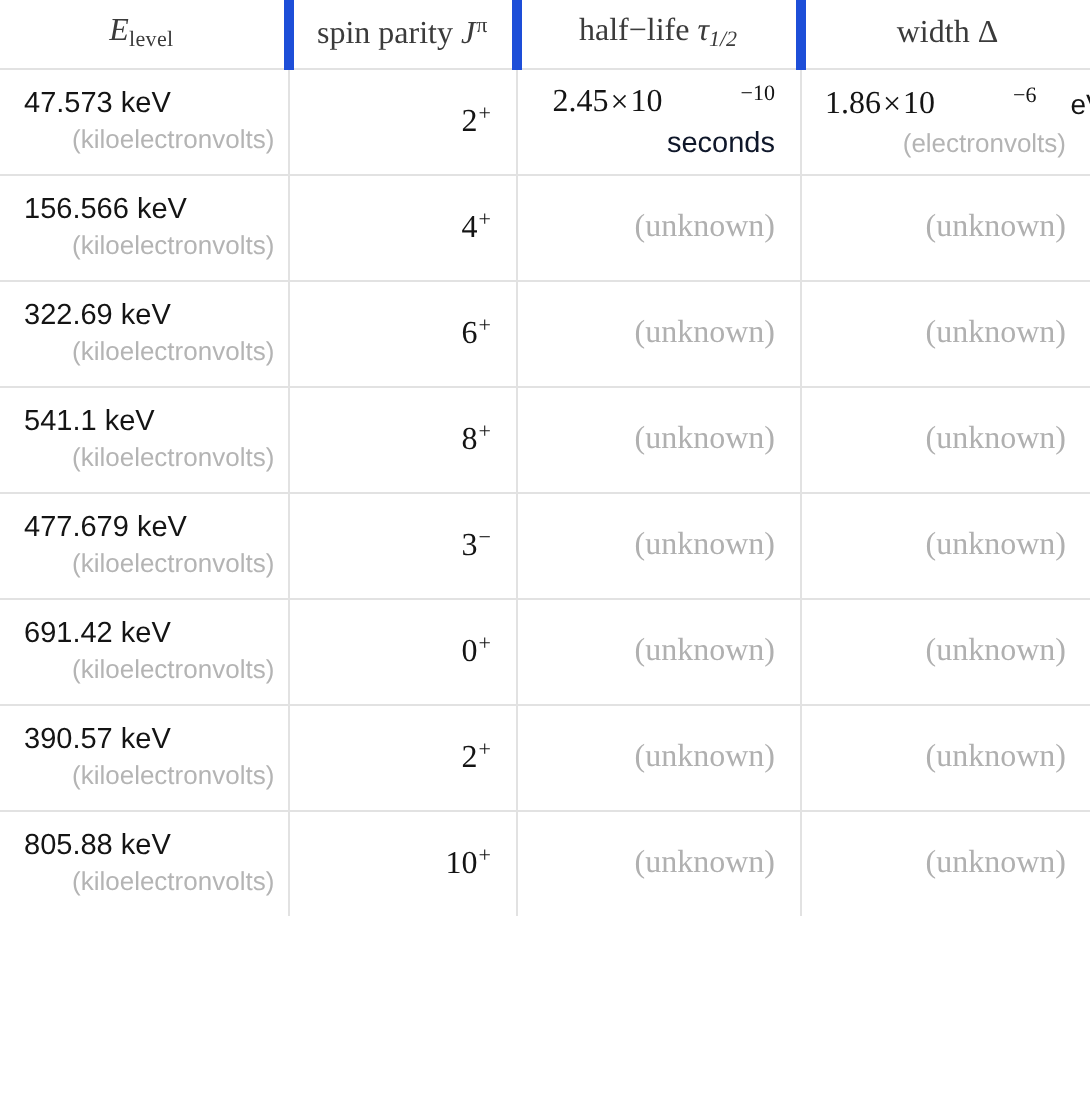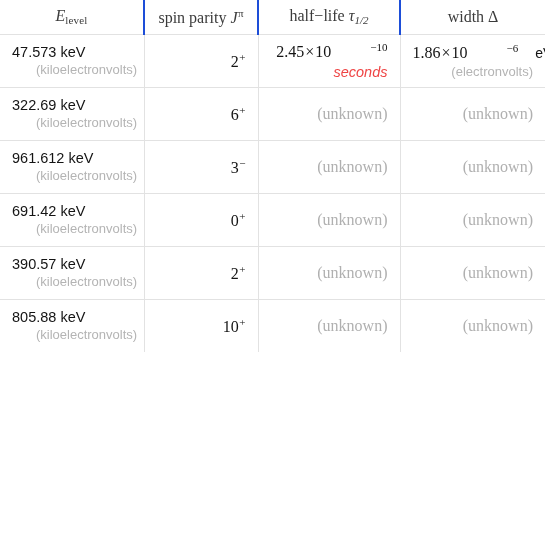--- a/index.html
+++ b/index.html
@@ -33,21 +33,21 @@
     padding: 0 12px;
     border-bottom: 1px solid #e2e2e2;
     font-family: "Liberation Serif", serif;
     font-size: 16px;
     font-weight: normal;
     color: #3b3b3b;
     text-align: center;
     vertical-align: middle;
     white-space: nowrap;
   }
-  thead th.sep { border-left: 2px solid #1d4ed8; }
+  thead th.sep { border-left: 5px solid #1d4ed8; }
 
   .sym {
     font-style: italic;
     font-family: "Liberation Serif", serif;
   }
   .sub {
     font-size: 11px;
     font-style: normal;
     vertical-align: -0.28em;
     letter-spacing: 0.2px;
@@ -123,22 +123,21 @@
   }
   .sci .evunit {
     font-family: "Liberation Sans", sans-serif;
     font-size: 14px;
     margin-left: 17px;
   }
   .secs {
     display: block;
     font-family: "Liberation Sans", sans-serif;
     font-size: 14.5px;
-    color: #ef4444;
-    font-style: italic;
+    color: #0f172a;
   }
   .unknown {
     font-family: "Liberation Serif", serif;
     font-size: 16px;
     color: #b0b0b0;
     white-space: nowrap;
   }
 </style>
 </head>
 <body>
@@ -180,30 +179,48 @@
           <span class="sci"><span>2.45</span><span class="times">×</span><span>10</span><span class="exp">−10</span></span>
           <span class="secs">seconds</span>
         </td>
         <td class="width sep">
           <span class="sci"><span>1.86</span><span class="times">×</span><span>10</span><span class="exp">−6</span><span class="evunit">eV</span></span>
           <span class="unit">(electronvolts)</span>
         </td>
       </tr>
       <tr>
         <td class="energy">
+          <span class="val">156.566 keV</span>
+          <span class="unit">(kiloelectronvolts)</span>
+        </td>
+        <td class="spin sep"><span>4</span><span class="sup">+</span></td>
+        <td class="half sep"><span class="unknown">(unknown)</span></td>
+        <td class="width sep"><span class="unknown">(unknown)</span></td>
+      </tr>
+      <tr>
+        <td class="energy">
           <span class="val">322.69 keV</span>
           <span class="unit">(kiloelectronvolts)</span>
         </td>
         <td class="spin sep"><span>6</span><span class="sup">+</span></td>
         <td class="half sep"><span class="unknown">(unknown)</span></td>
         <td class="width sep"><span class="unknown">(unknown)</span></td>
       </tr>
       <tr>
         <td class="energy">
-          <span class="val">961.612 keV</span>
+          <span class="val">541.1 keV</span>
+          <span class="unit">(kiloelectronvolts)</span>
+        </td>
+        <td class="spin sep"><span>8</span><span class="sup">+</span></td>
+        <td class="half sep"><span class="unknown">(unknown)</span></td>
+        <td class="width sep"><span class="unknown">(unknown)</span></td>
+      </tr>
+      <tr>
+        <td class="energy">
+          <span class="val">477.679 keV</span>
           <span class="unit">(kiloelectronvolts)</span>
         </td>
         <td class="spin sep"><span>3</span><span class="sup">−</span></td>
         <td class="half sep"><span class="unknown">(unknown)</span></td>
         <td class="width sep"><span class="unknown">(unknown)</span></td>
       </tr>
       <tr>
         <td class="energy">
           <span class="val">691.42 keV</span>
           <span class="unit">(kiloelectronvolts)</span>

